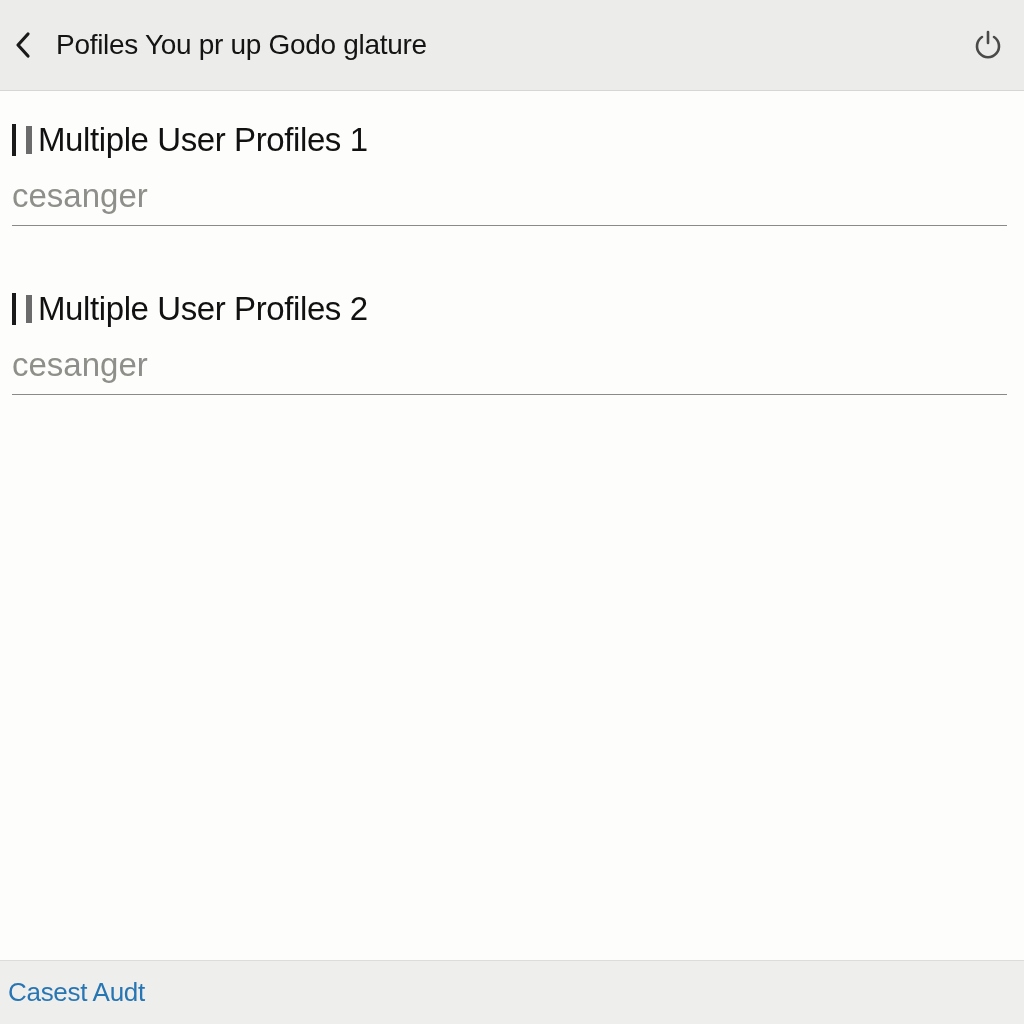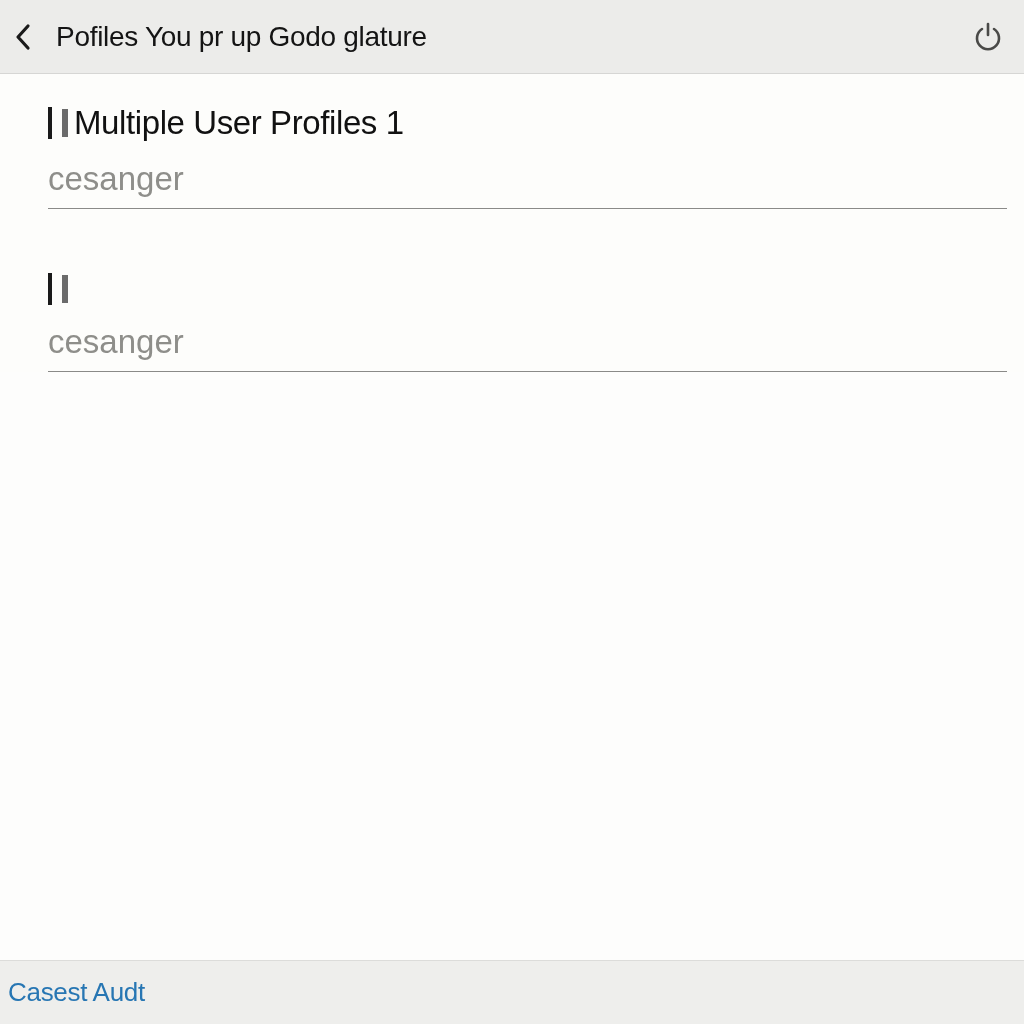--- a/index.html
+++ b/index.html
@@ -4,21 +4,21 @@
 <style>
   * { box-sizing: border-box; margin: 0; padding: 0; }
   html, body {
     width: 1024px;
     height: 1024px;
     font-family: "Segoe UI", "Helvetica Neue", Arial, sans-serif;
     background: #fdfdfc;
     overflow: hidden;
   }
   .header {
-    height: 74px;
+    height: 91px;
     background: #ececea;
     border-bottom: 1px solid #d6d6d4;
     display: flex;
     align-items: center;
     padding: 0 14px 0 4px;
   }
   .back-btn {
     width: 40px;
     height: 40px;
     display: flex;
@@ -44,21 +44,20 @@
   }
   .power-btn svg { width: 34px; height: 34px; }
 
   .content {
     background: #fdfdfb;
     padding-top: 20px;
   }
 
   .profile-block {
     padding: 0 17px 0 12px;
-    margin-left: 36px;
   }
   .profile-title-row {
     display: flex;
     align-items: center;
     padding: 10px 0 4px 0;
   }
   .title-marker {
     display: inline-block;
     width: 4px;
     height: 32px;
@@ -142,20 +141,21 @@
     </div>
     <input class="profile-input" type="text" value="cesanger" style="">
   </div>
 
   <div class="block-gap"></div>
 
   <div class="profile-block">
     <div class="profile-title-row">
       <span class="title-marker"></span>
       <span class="title-marker thin"></span>
+      <span class="profile-title">Multiple User Profiles 2</span>
     </div>
     <input class="profile-input" type="text" value="cesanger" style="">
   </div>
 
 </div>
 
 <div class="footer">
   <span class="footer-link">Casest Audt</span>
 </div>
 

